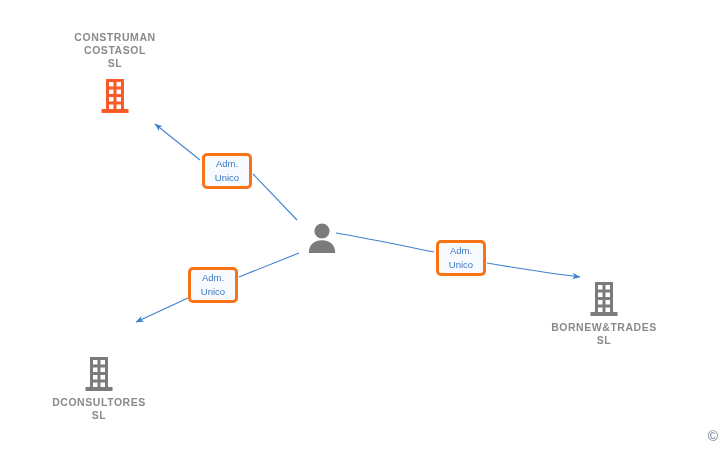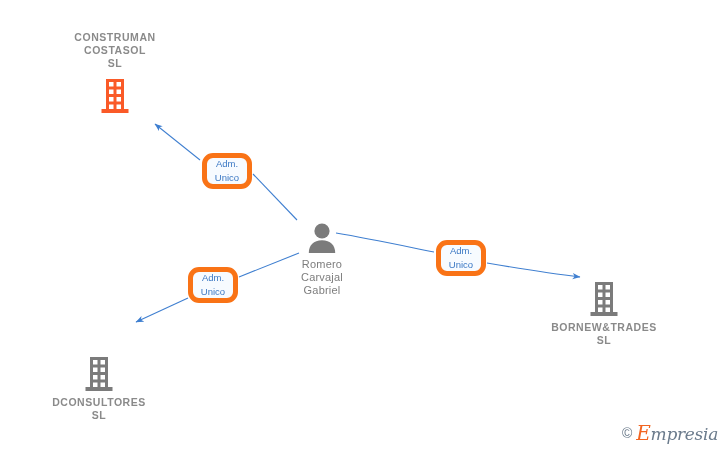--- a/index.html
+++ b/index.html
@@ -57,22 +57,22 @@
   }
   .node.label-top .node-label { margin-bottom: 4px; }
   .node.label-bottom .node-label { margin-top: 4px; }
 
   
   .edge-label {
     position: absolute;
     box-sizing: border-box;
     width: 50px;
     height: 36px;
-    border: 5px solid #f97316;
-    border-radius: 11px;
+    border: 3px solid #f97316;
+    border-radius: 5px;
     background: #f7fbff;
     color: #3b78c4;
     font-size: 9.5px;
     line-height: 14px;
     display: flex;
     flex-direction: column;
     align-items: center;
     justify-content: center;
     z-index: 4;
   }
@@ -160,23 +160,20 @@
     </div>
   </div>
 
   <div class="node label-bottom" style="left:322px; top:214px;">
     <div class="node-icon">
       <svg width="34" height="32" viewBox="0 0 34 32" xmlns="http://www.w3.org/2000/svg">
         <circle cx="17" cy="9" r="7.6" fill="#7b7b7b"></circle>
         <path d="M17,18.2 C8.6,18.2 3.8,23.2 3.8,31 L30.2,31 C30.2,23.2 25.4,18.2 17,18.2 Z" fill="#7b7b7b"></path>
       </svg>
     </div>
-    <div class="node-label plain">Romero
-Carvajal
-Gabriel</div>
   </div>
 
   <div class="node label-bottom" style="left:99px; top:352px;">
     <div class="node-icon">
       <svg width="30" height="36" viewBox="0 0 30 36" xmlns="http://www.w3.org/2000/svg">
         <rect x="6" y="1" width="18" height="30" fill="#7b7b7b"></rect>
         <rect x="1.5" y="31" width="27" height="4" fill="#7b7b7b"></rect>
         <rect x="9" y="4" width="4.5" height="4.5" fill="#ffffff"></rect>
         <rect x="16.5" y="4" width="4.5" height="4.5" fill="#ffffff"></rect>
         <rect x="9" y="11.5" width="4.5" height="4.5" fill="#ffffff"></rect>
@@ -220,16 +217,15 @@
     <span>Unico</span>
   </div>
 
   <div class="edge-label" style="left:436px; top:240px;">
     <span>Adm.</span>
     <span>Unico</span>
   </div>
 
   <div id="watermark">
     <span class="copy">©</span>
-    <span class="brand"><span class="cap">E</span><span>mpresia</span></span>
   </div>
 
 </div>
 
 </body></html>

